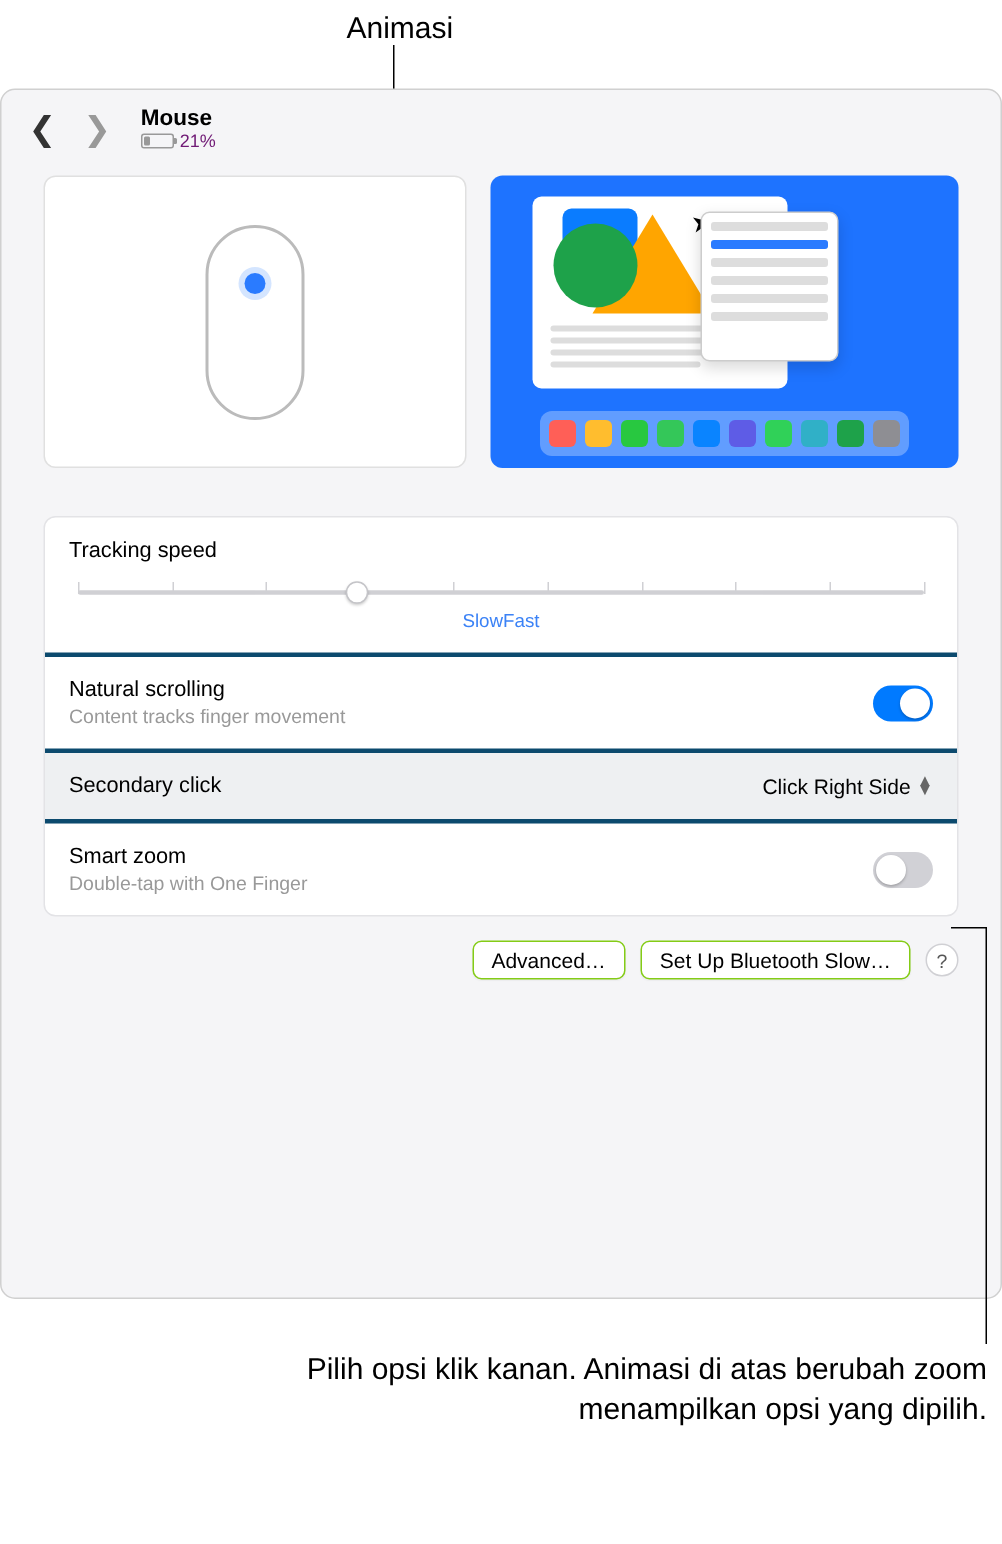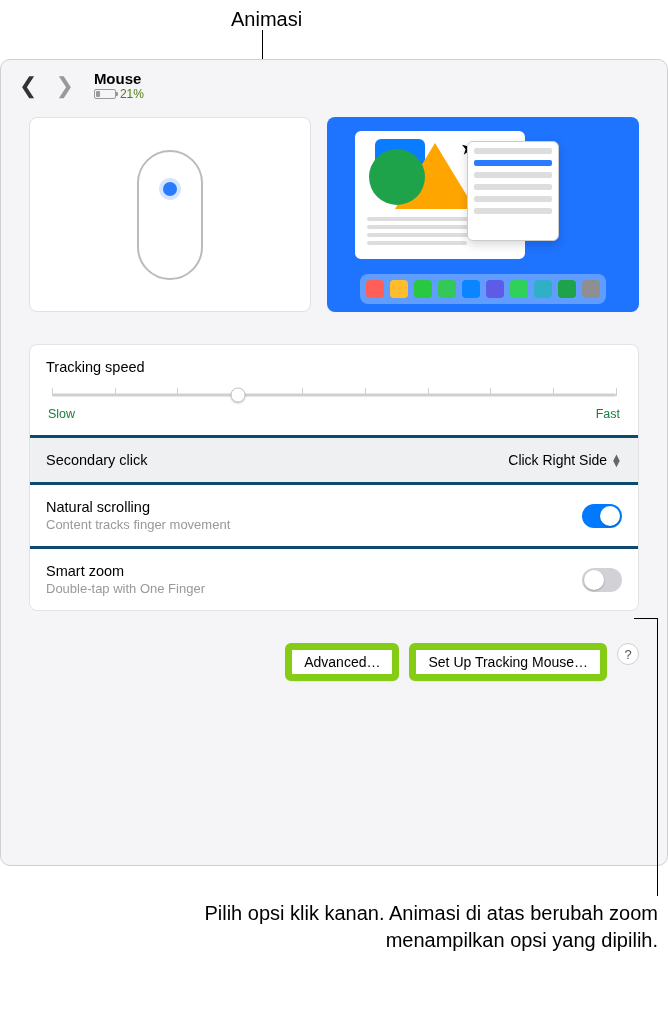--- a/index.html
+++ b/index.html
@@ -42,21 +42,21 @@
       display: flex;
       align-items: center;
       padding: 10px 18px 0 18px;
       gap: 12px;
     }
     .nav-btns { display: flex; gap: 18px; }
     .nav-btn { color: #999; font-size: 22px; line-height: 1; cursor: default; }
     .nav-btn.active { color: #333; }
     .title-block { display: flex; flex-direction: column; margin-left: 8px; }
     .title-main { font-size: 15px; font-weight: 600; }
-    .title-sub { font-size: 12px; color: #4d7c0f; display: flex; align-items: center; gap: 4px; }
+    .title-sub { font-size: 12px; color: #701a75; display: flex; align-items: center; gap: 4px; }
     .battery-icon {
       display: inline-block; width: 22px; height: 10px;
       border: 1px solid #999; border-radius: 2px; position: relative;
     }
     .battery-icon::after {
       content: ''; position: absolute; right: -3px; top: 2px;
       width: 2px; height: 4px; background: #999; border-radius: 0 1px 1px 0;
     }
     .battery-fill { position:absolute; left:1px; top:1px; bottom:1px; width:20%; background:#999; border-radius:1px; }
 
@@ -150,21 +150,21 @@
       position:absolute; top:50%; left:0; right:0; height:3px;
       background:#d0d0d4; border-radius:2px; transform:translateY(-50%);
     }
     .slider .ticks { position:absolute; top:3px; left:0; right:0; height:12px; }
     .slider .ticks span { position:absolute; top:0; width:1px; height:8px; background:#d0d0d4; }
     .slider .knob {
       position:absolute; top:50%; width:15px; height:15px; border-radius:50%;
       background:#fff; border:1px solid #c4c4c8; box-shadow:0 1px 2px rgba(0,0,0,.2);
       transform:translate(-50%,-50%);
     }
-    .slider-labels { display:flex; justify-content:space-between; font-size:12.5px; color:#15803d; }
+    .slider-labels { display:flex; justify-content:center; font-size:12.5px; color:#3b82f6; }
 
     .toggle {
       width: 40px; height:24px; border-radius:12px; position:relative;
     }
     .toggle.on { background:#007aff; }
     .toggle.off { background:#d1d1d6; }
     .toggle .knob {
       position:absolute; top:2px; width:20px; height:20px; border-radius:50%;
       background:#fff; box-shadow:0 1px 2px rgba(0,0,0,.25);
     }
@@ -175,21 +175,21 @@
       display:flex; align-items:center; gap:4px; font-size:14px; color:#000;
     }
     .select .chev { color:#666; font-size:11px; display:flex; flex-direction:column; line-height:.55; }
 
     .footer-btns {
       margin: 16px 28px 0 28px; display:flex; justify-content:flex-end; gap:10px;
       align-items:center;
     }
     .btn {
       padding: 4px 12px; font-size:14px; background:#fff;
-      border:7px solid #84cc16; border-radius:6px; box-shadow:0 1px 1px rgba(0,0,0,.04);margin-top:16px;
+      border:1px solid #84cc16; border-radius:6px; box-shadow:0 1px 1px rgba(0,0,0,.04);
     }
     .help-btn {
       width:22px; height:22px; border-radius:50%; border:1px solid #d0d0d4;
       display:flex; align-items:center; justify-content:center; font-size:13px;
       background:#fff; color:#555;
     }
 
     .callout-line-right {
       position:absolute; top: 618px; left: 634px; width: 24px; height:1px; background:#000;
     }
@@ -288,62 +288,62 @@
           </div>
           <div class="knob" style="left:33%"></div>
         </div>
         <div class="slider-labels">
           <span>Slow</span>
           <span>Fast</span>
         </div>
       </div>
     </div>
 
+    <div class="row">
+      <div class="hdr">
+        <div>
+          <div class="label">Natural scrolling</div>
+          <div class="sub">Content tracks finger movement</div>
+        </div>
+        <div class="toggle on">
+            <div class="knob"></div>
+          </div>
+      </div>
+    </div>
+
     <div class="row selected">
       <div class="hdr">
         <div class="label">Secondary click</div>
         <div class="select">
           <span>Click Right Side</span>
           <span class="chev">
               <span>▲</span>
               <span>▼</span>
             </span>
         </div>
       </div>
     </div>
 
     <div class="row">
       <div class="hdr">
         <div>
-          <div class="label">Natural scrolling</div>
-          <div class="sub">Content tracks finger movement</div>
-        </div>
-        <div class="toggle on">
-            <div class="knob"></div>
-          </div>
-      </div>
-    </div>
-
-    <div class="row">
-      <div class="hdr">
-        <div>
           <div class="label">Smart zoom</div>
           <div class="sub">Double-tap with One Finger</div>
         </div>
         <div class="toggle off">
             <div class="knob"></div>
           </div>
       </div>
     </div>
 
   </div>
 
   <div class="footer-btns">
     <div class="btn">Advanced…</div>
-    <div class="btn">Set Up Tracking Mouse…</div>
+    <div class="btn">Set Up Bluetooth Slow…</div>
     <div class="help-btn">?</div>
   </div>
 
 </div>
 
 <div class="callout-line-right"></div>
 <div class="callout-line-down"></div>
 <div class="callout-bottom">Pilih opsi klik kanan. Animasi di atas berubah zoom menampilkan opsi yang dipilih.</div>
 
 </body></html>

